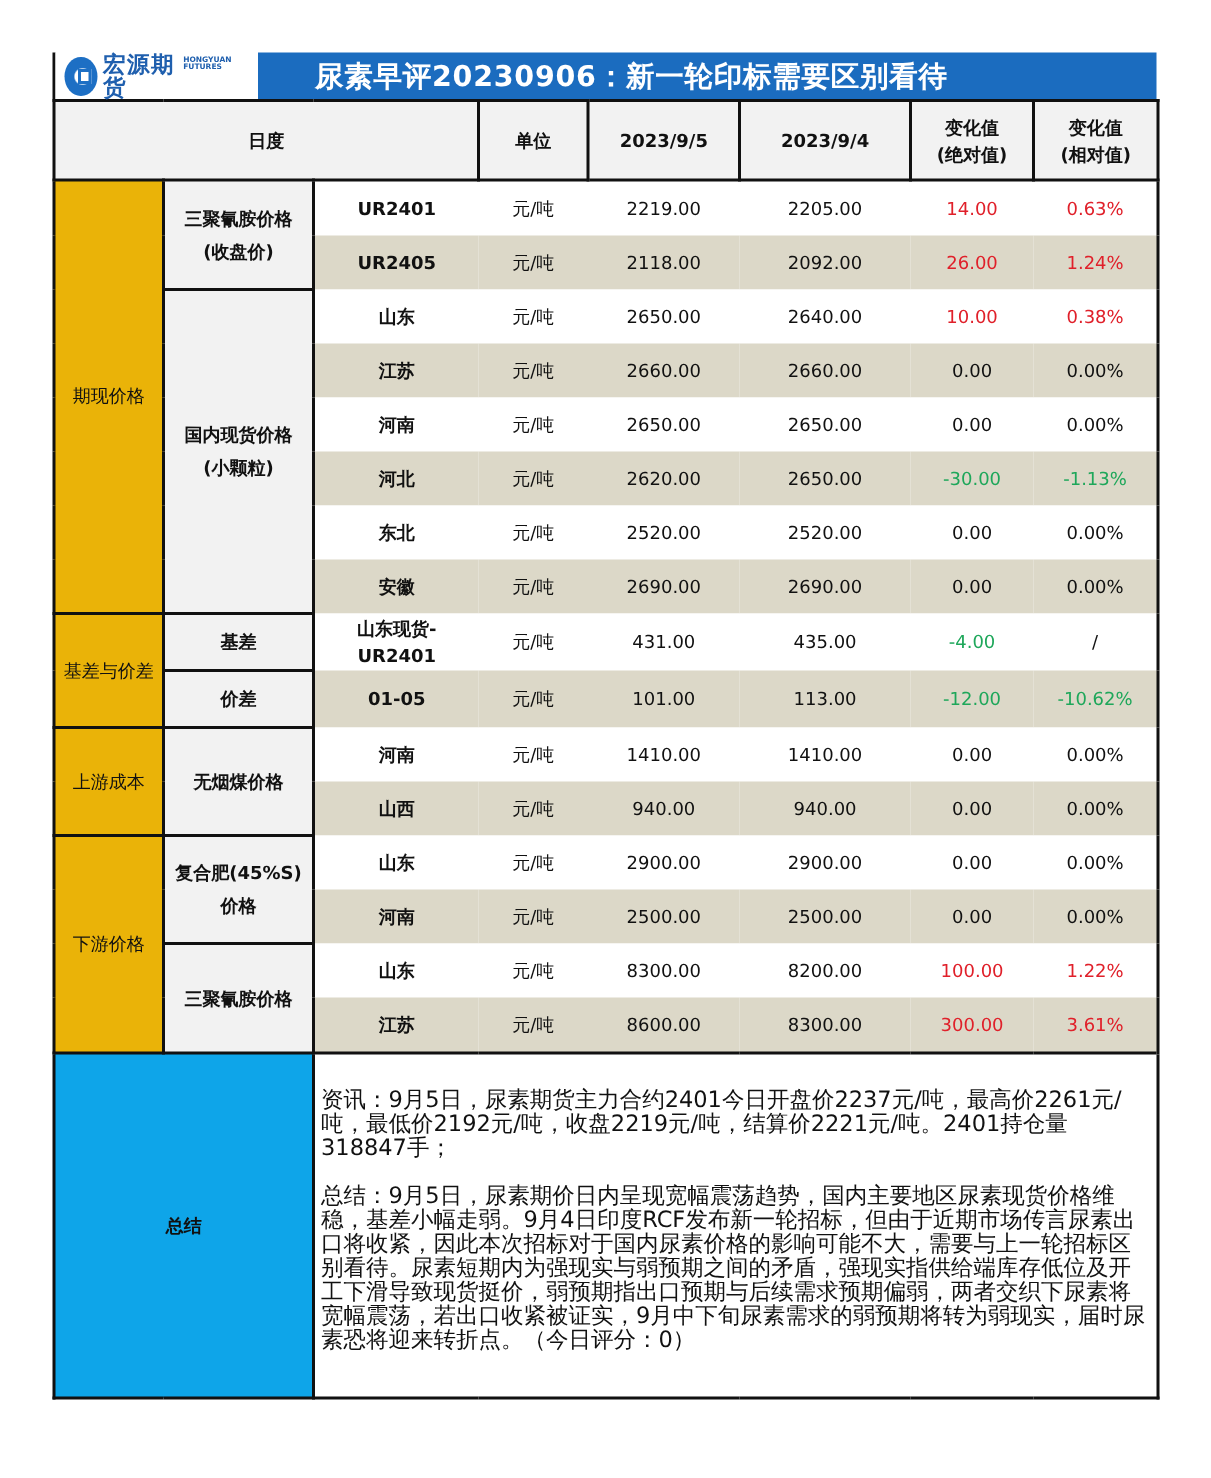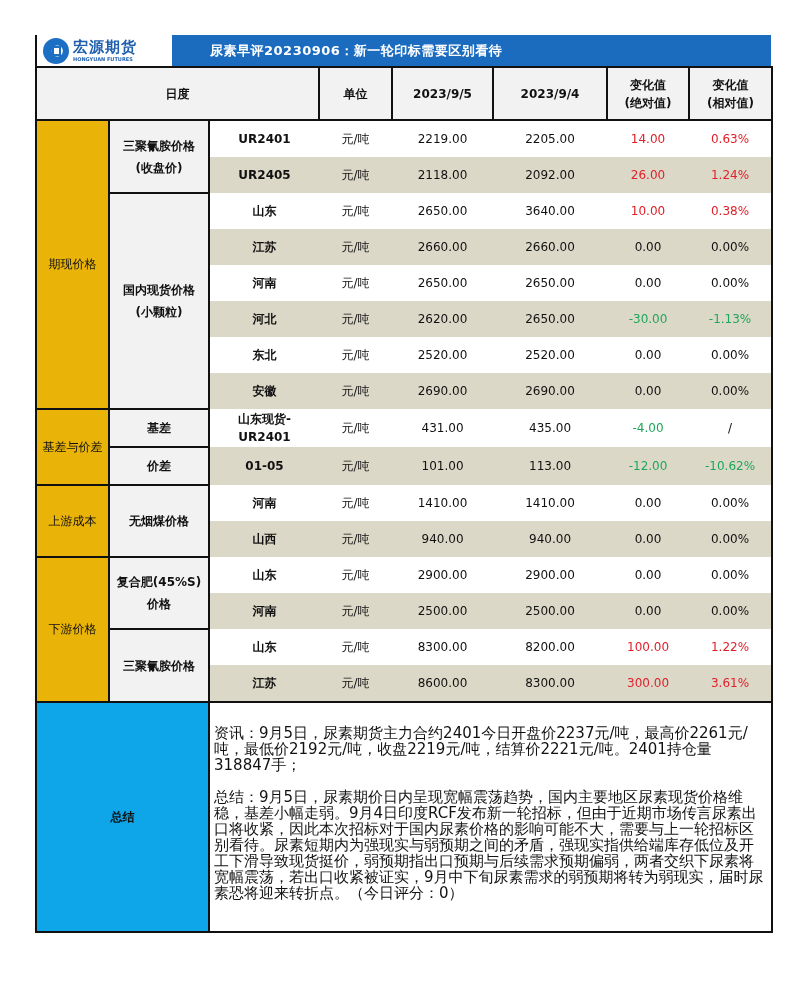--- a/index.html
+++ b/index.html
@@ -2,24 +2,24 @@
 <html><head>
 <meta charset="utf-8">
 <style>
   html, body { margin:0; padding:0; background:#ffffff; }
   body { width:807px; height:985px; position:relative; font-family:"DejaVu Sans", "Liberation Sans", sans-serif; }
   .sheet { position:absolute; left:35px; top:35px; width:736px; }
   .titlebar { position:relative; height:31px; display:flex; border-left:2px solid #111; }
   .logo { width:135px; background:#fff; display:flex; align-items:center; gap:4px; padding-left:6px; box-sizing:border-box; }
   .logo-mark { width:26px; height:26px; border-radius:50%; background:radial-gradient(circle at 55% 50%, #fff 0 5px, #1d6fc4 6px); position:relative; }
   .logo-mark::before { content:""; position:absolute; left:9px; top:8px; width:9px; height:10px; background:#fff; border:2px solid #1d6fc4; box-sizing:border-box; }
-  .logo-text { display:flex; flex-direction:column; line-height:1; }
+  .logo-text { display:flex; line-height:1; }
   .logo-cn { color:#1f5fae; font-weight:bold; font-size:15px; letter-spacing:1px; }
   .logo-en { color:#1f5fae; font-size:5px; font-weight:bold; margin-top:2px; }
-  .title { flex:1; background:#1b6cbf; color:#fff; font-weight:bold; font-size:13px; display:flex; align-items:center; padding-left:38px; letter-spacing:0.5px; }
+  .title { flex:1; background:#1b6cbf; color:#fff; font-weight:bold; font-size:19px; display:flex; align-items:center; padding-left:38px; letter-spacing:0.5px; }
   table { border-collapse:collapse; width:736px; table-layout:fixed; }
   td { border:1px solid #9a9a9a; text-align:center; vertical-align:middle; font-size:12px; color:#111; padding:0; height:36px; }
   .hdr td { background:#f2f2f2; font-weight:bold; height:51px; border:2px solid #111; font-size:12px; line-height:18px; }
   .cat { background:#eab308; font-weight:normal; border:2px solid #111; }
   .sub { background:#f2f2f2; font-weight:bold; border:2px solid #111; line-height:22px; }
   .w td.v { background:#ffffff; }
   .b td.v { background:#dcd8c8; }
   td.v { border-top:none; border-bottom:none; border-left:none; border-right:none; }
   td.item { font-weight:bold; }
   td.last { border-right:2px solid #111; }
@@ -83,21 +83,21 @@
       <td class="v">2092.00</td>
       <td class="v up">26.00</td>
       <td class="v up last">1.24%</td>
     </tr>
 
     <tr class="w">
       <td class="sub" rowspan="6"><span>国内现货价格</span><br><span>(小颗粒)</span></td>
       <td class="v item">山东</td>
       <td class="v">元/吨</td>
       <td class="v">2650.00</td>
-      <td class="v">3640.00</td>
+      <td class="v">2640.00</td>
       <td class="v up">10.00</td>
       <td class="v up last">0.38%</td>
     </tr>
     <tr class="b">
       <td class="v item">江苏</td>
       <td class="v">元/吨</td>
       <td class="v">2660.00</td>
       <td class="v">2660.00</td>
       <td class="v flat">0.00</td>
       <td class="v flat last">0.00%</td>

